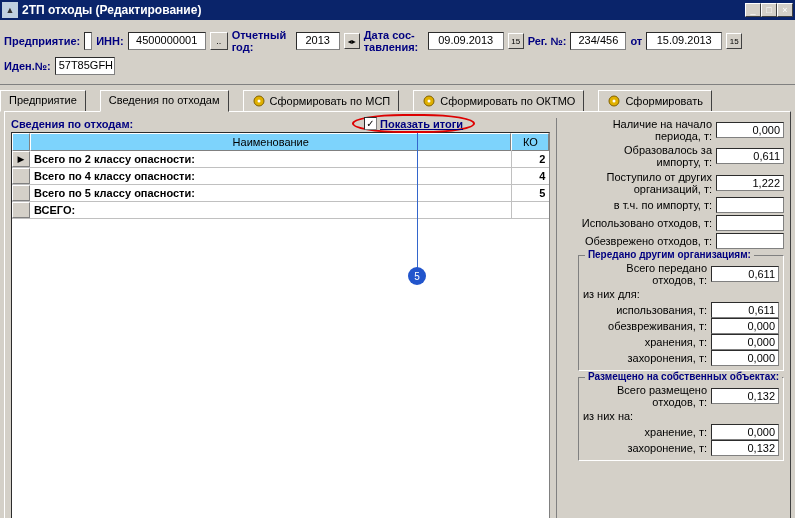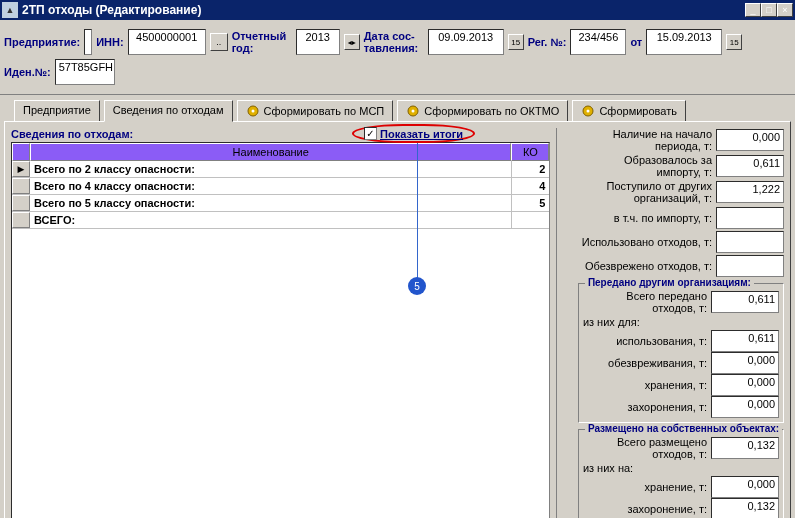--- a/index.html
+++ b/index.html
@@ -5,55 +5,55 @@
 * { box-sizing: border-box; margin: 0; padding: 0; }
 body { font-family: "MS Sans Serif", Tahoma, sans-serif; font-size: 11px; background: #d4d0c8; width: 795px; height: 518px; overflow: hidden; }
 .titlebar { background: #0a246a; color: #fff; height: 20px; display: flex; align-items: center; padding: 0 2px; }
 .titlebar-icon { width: 16px; height: 16px; background: #c0d0e0; margin-right: 4px; display: inline-flex; align-items: center; justify-content: center; font-size: 9px; color: #333; }
 .titlebar-text { flex: 1; font-weight: bold; font-size: 12px; }
 .titlebar-btns { display: flex; gap: 0; }
 .tbtn { width: 16px; height: 14px; background: #d4d0c8; border: 1px solid; border-color: #fff #404040 #404040 #fff; font-size: 9px; display: flex; align-items: center; justify-content: center; cursor: pointer; font-family: Arial; }
 
 .toolbar { background: #d4d0c8; padding: 9px 4px; display: flex; align-items: center; gap: 4px; flex-wrap: wrap; border-bottom: 1px solid #808080; }
 .toolbar .lbl { color: #000080; font-weight: bold; line-height: 1.1; }
-.toolbar .field { background: #fff; border: 1px inset #808080; padding: 1px 3px; height: 26px; white-space: nowrap; text-align: center; }
+.toolbar .field { background: #fff; border: 1px inset #808080; padding: 1px 3px; height: 18px; white-space: nowrap; text-align: center; }
 .elbtn { width: 18px; height: 18px; background: #d4d0c8; border: 1px solid; border-color: #fff #404040 #404040 #fff; font-size: 9px; display: flex; align-items: center; justify-content: center; cursor: pointer; }
 .calbtn { width: 16px; height: 16px; border: 1px solid; border-color: #fff #404040 #404040 #fff; background: #d4d0c8; display: inline-flex; align-items: center; justify-content: center; font-size: 8px; }
 
-.tabs { display: flex; padding: 4px 14px 0; gap: 2px; }
+.tabs { display: flex; padding: 4px 0 0; gap: 12px; }
 .tab { background: #d4d0c8; border: 1px solid; border-color: #fff #404040 transparent #fff; padding: 3px 8px; margin-right: 2px; cursor: pointer; position: relative; top: 1px; white-space: nowrap; }
 .tab.active { border-bottom: 1px solid #d4d0c8; z-index: 2; }
 .tabwide { display: flex; align-items: center; gap: 4px; }
 .gear { width: 14px; height: 14px; display: inline-block; }
 .gear svg { width: 14px; height: 14px; }
 
 .content { border: 1px solid; border-color: #fff #404040 #404040 #fff; margin: 0 4px; padding: 6px; height: 420px; display: flex; gap: 6px; position: relative; }
 .left { width: 560px; display: flex; flex-direction: column; }
 .sectlbl { color: #000080; font-weight: bold; margin-bottom: 2px; }
 .checkbox-wrap { display: flex; align-items: center; gap: 3px; border: 2px solid #d00; border-radius: 50%/60%; padding: 1px 10px; position: absolute; left: 347px; top: 2px; background: #d4d0c8; z-index: 5; }
 .cb { width: 13px; height: 13px; background: #fff; border: 1px inset #808080; display: flex; align-items: center; justify-content: center; font-size: 10px; }
 .cb-lbl { color: #000080; font-weight: bold; text-decoration: underline; }
 
 .grid { border: 1px inset #808080; background: #fff; flex: 1; display: flex; flex-direction: column; overflow: hidden; }
-.ghead { display: flex; background: #8b5cf6; }
+.ghead { display: flex; background: #7dd3fc; }
 .ghead .gh { border: 1px solid; border-color: #fff #808080 #808080 #fff; padding: 2px 4px; text-align: center; font-weight: normal; }
 .gh-rowhdr { width: 18px; }
 .gh-name { flex: 1; }
 .gh-ko { width: 38px; }
 .grow { display: flex; border-bottom: 1px solid #c0c0c0; }
 .grow .gc-rowhdr { width: 18px; background: #d4d0c8; border: 1px solid; border-color: #fff #808080 #808080 #fff; display: flex; align-items: center; justify-content: center; font-size: 9px; }
 .grow .gc-name { flex: 1; padding: 2px 4px; font-weight: bold; }
 .grow .gc-ko { width: 38px; padding: 2px 4px; text-align: right; font-weight: bold; border-left: 1px solid #c0c0c0; }
 .gbody { flex: 1; background: #fff; }
 .scrollbar { width: 16px; background: #d4d0c8; border-left: 1px solid #808080; }
 
 .right { width: 214px; display: flex; flex-direction: column; gap: 2px; }
 .rrow { display: flex; align-items: center; }
 .rrow .rlbl { flex: 1; text-align: right; padding-right: 4px; line-height: 1.1; }
-.rrow .rval { width: 68px; background: #fff; border: 1px inset #808080; padding: 1px 3px; text-align: right; height: 22px; }
+.rrow .rval { width: 68px; background: #fff; border: 1px inset #808080; padding: 1px 3px; text-align: right; height: 16px; }
 .group { border: 1px solid; border-color: #808080 #fff #fff #808080; padding: 6px 4px 4px; margin-top: 4px; position: relative; }
 .group-title { position: absolute; top: -7px; left: 6px; background: #d4d0c8; padding: 0 3px; color: #000080; font-weight: bold; font-size: 10px; }
 
 .footer { display: flex; align-items: center; padding: 4px 8px; border-top: 1px solid #808080; }
 
 .annot-line { position: absolute; width: 1px; background: #3366cc; z-index: 3; }
 .annot-circle { position: absolute; width: 18px; height: 18px; border-radius: 50%; background: #2255cc; color: #fff; display: flex; align-items: center; justify-content: center; font-size: 10px; z-index: 4; }
 </style>
 </head>
 <body>

